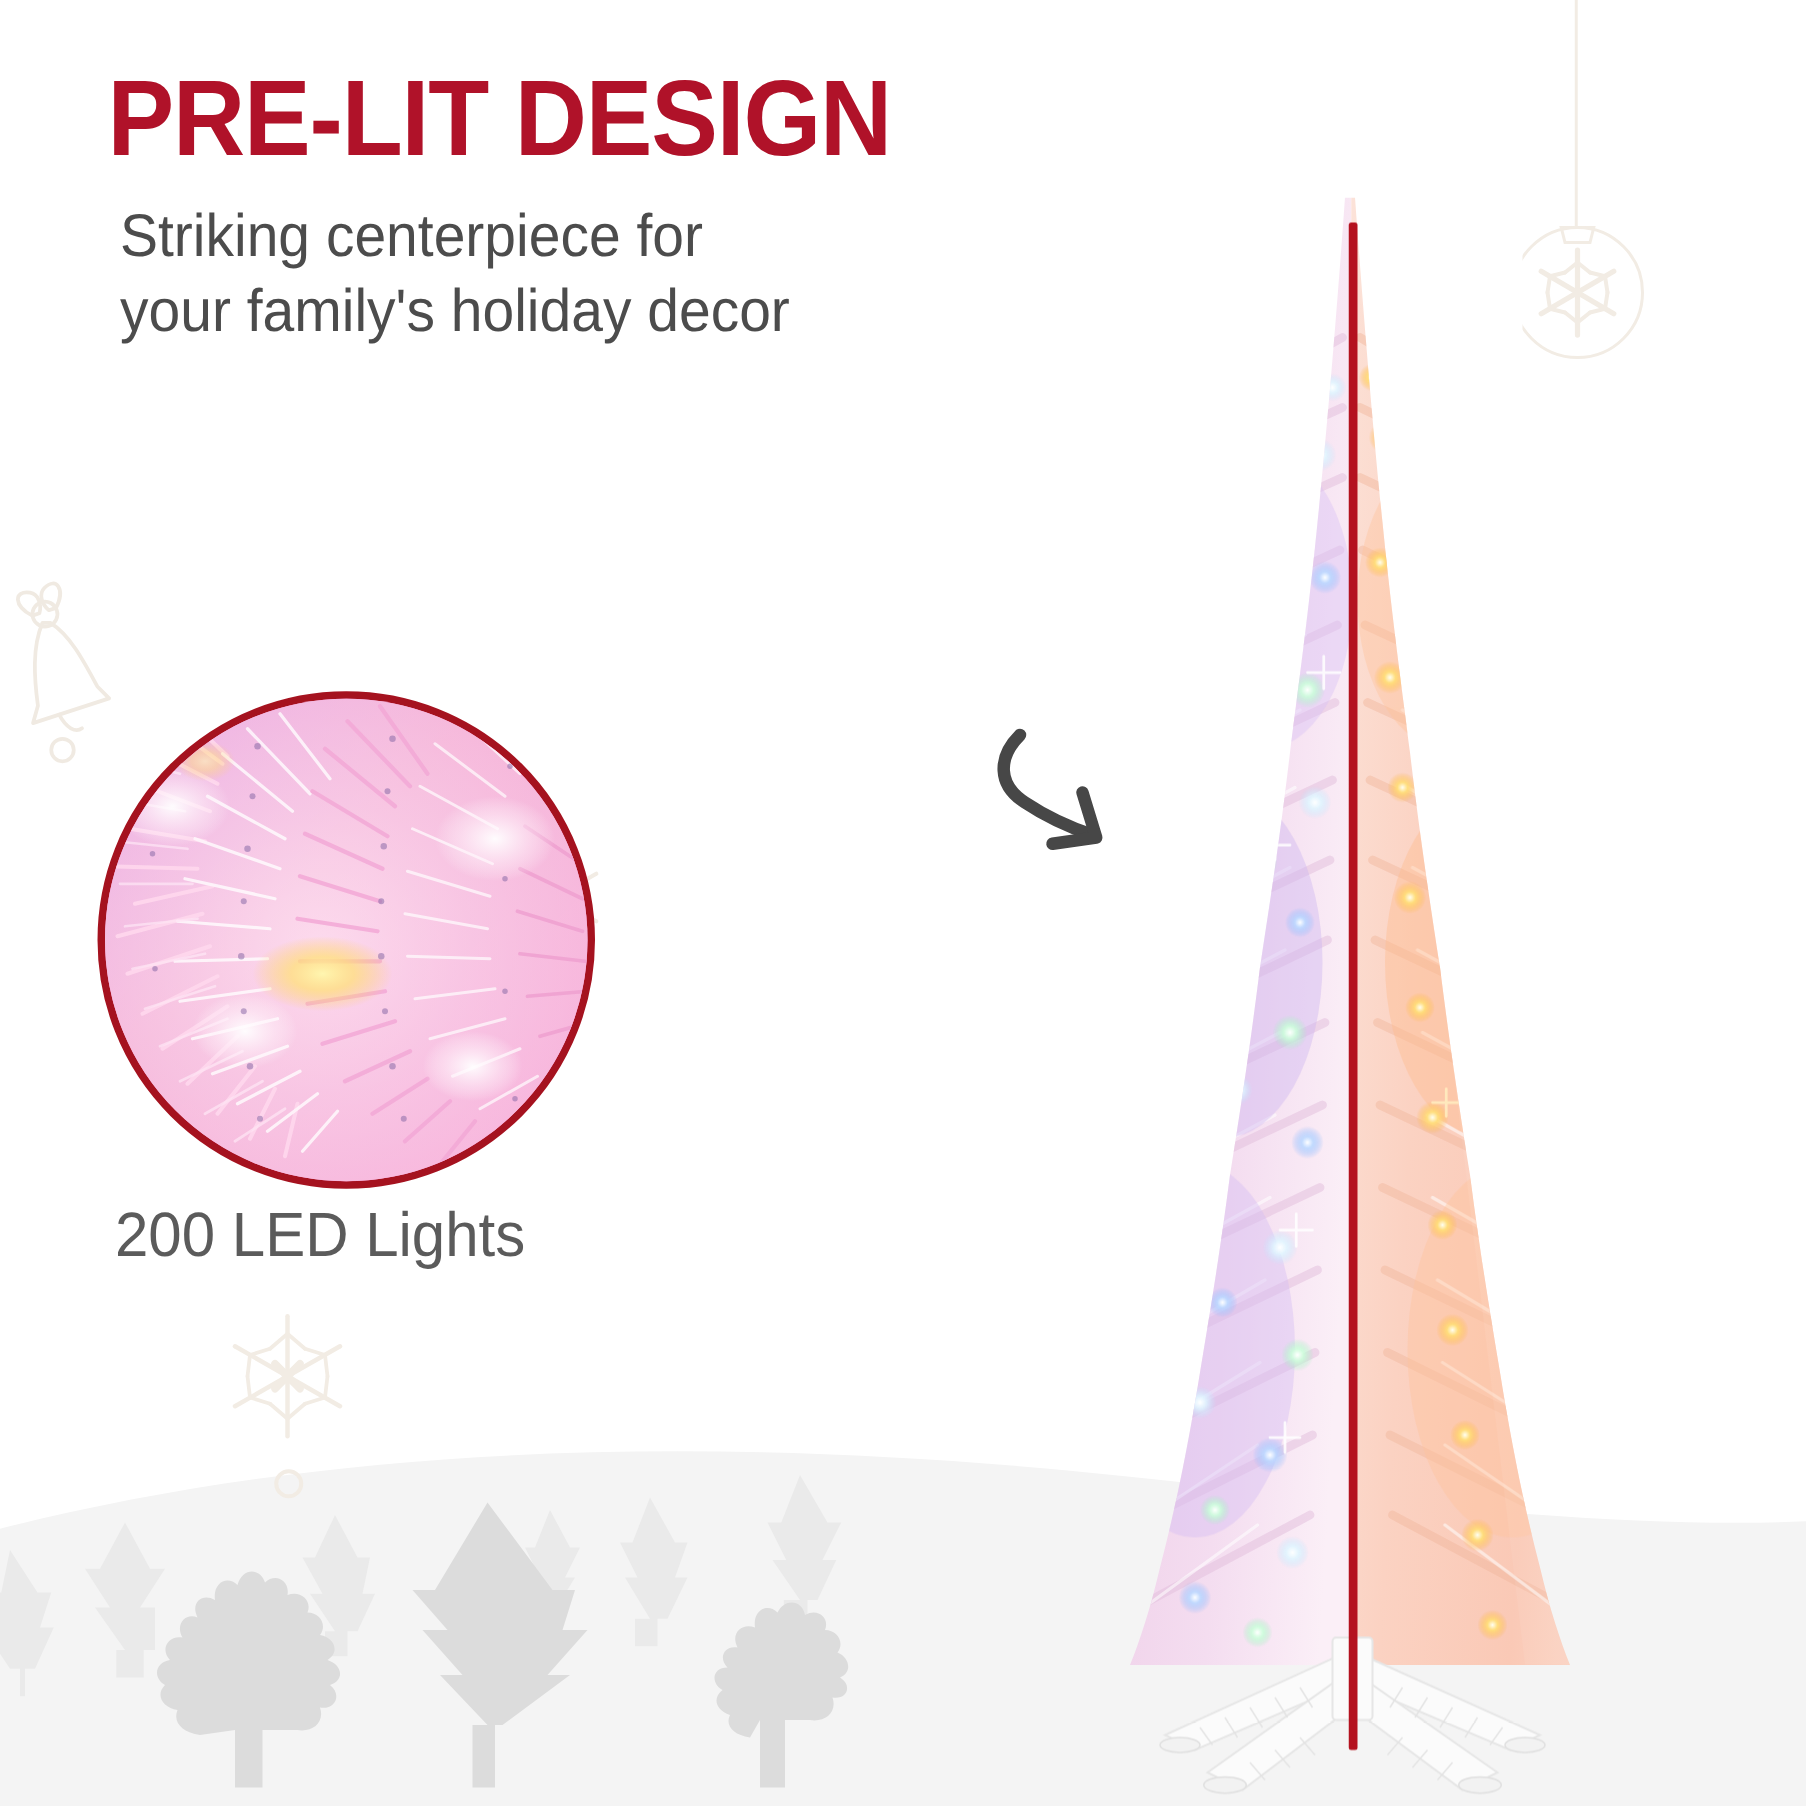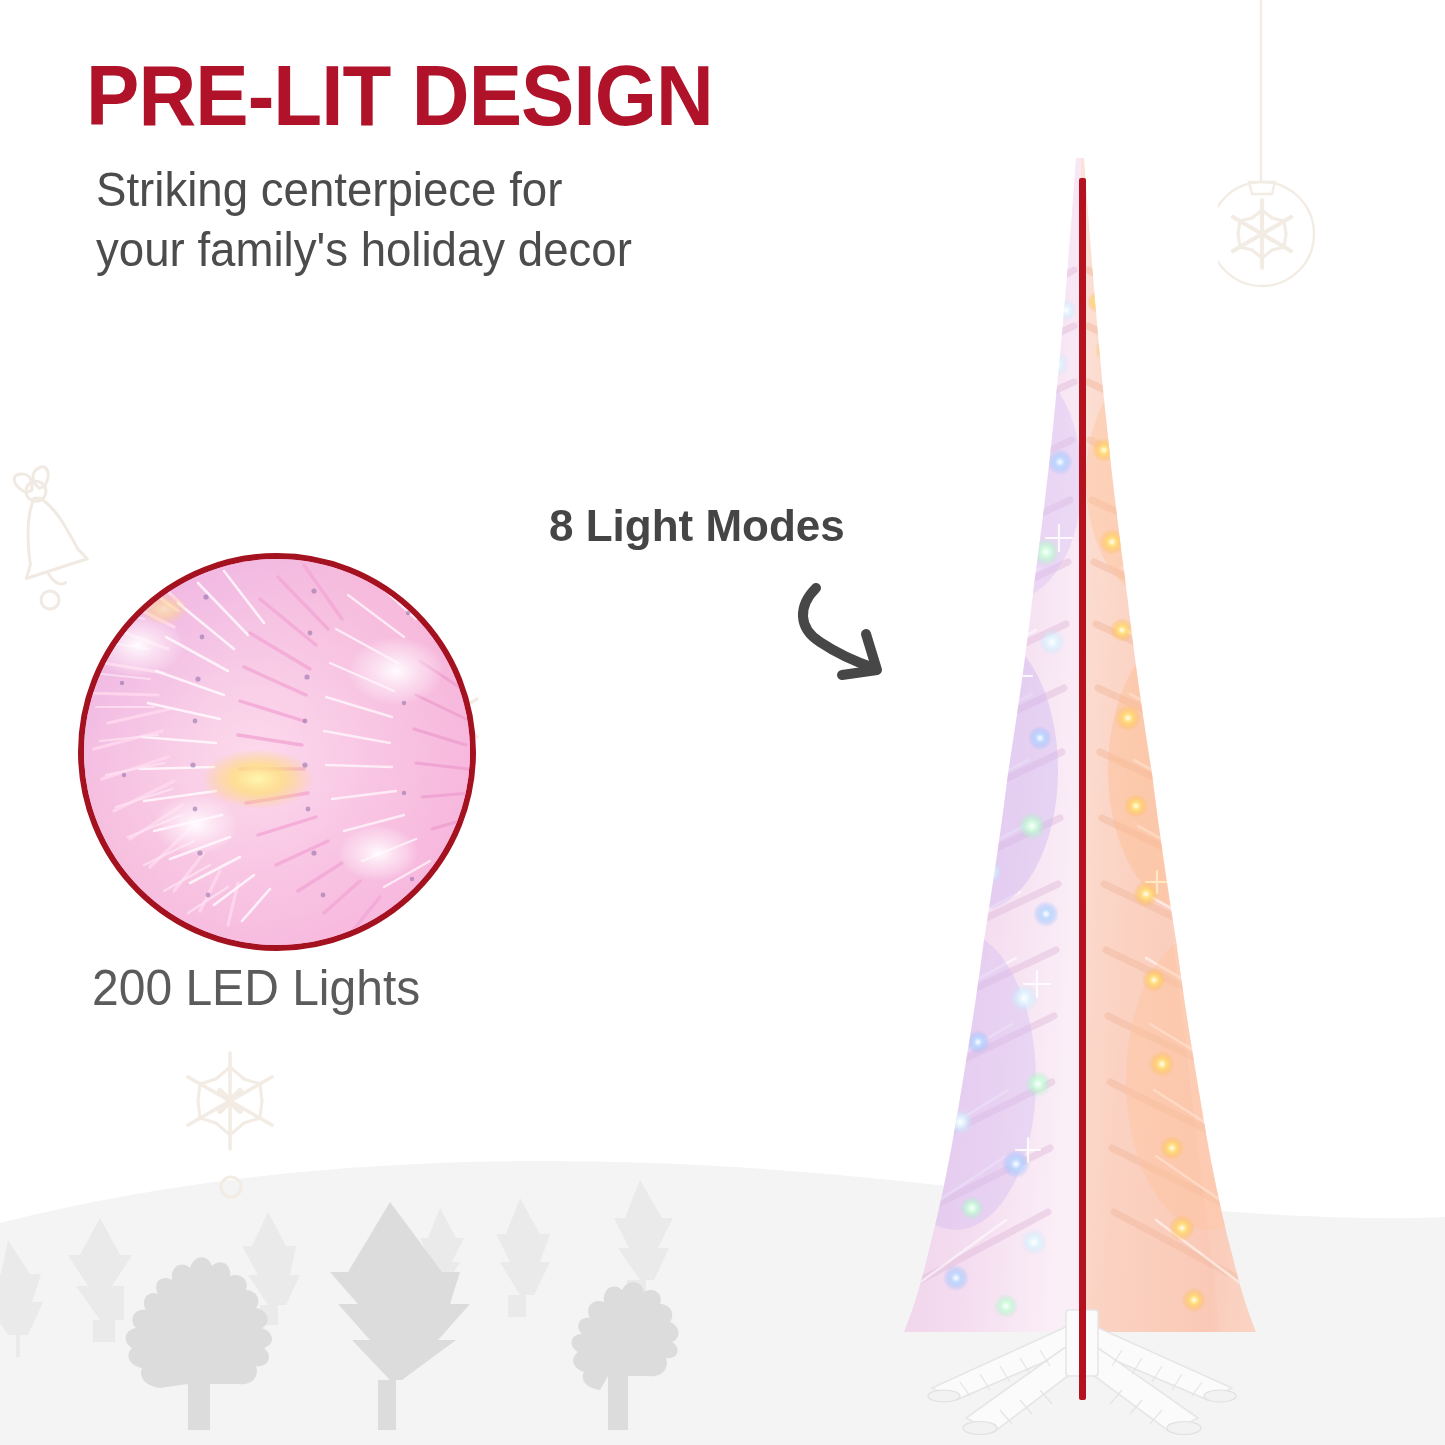--- a/index.html
+++ b/index.html
@@ -202,21 +202,20 @@
       <circle cx="63" cy="142" r="10" stroke="#F2ECE4" fill="none" stroke-width="3.2"></circle>
     </svg>
   </div>
 
   <div class="headline">PRE-LIT DESIGN</div>
   <div class="subtitle">
     <span>Striking centerpiece for</span>
     <span>your family's holiday decor</span>
   </div>
 
-  <div class="modes-label">8 Light Modes</div>
   <div class="arrow">
     <svg width="140" height="120" viewBox="0 0 140 120">
       <g fill="none" stroke="#474747" stroke-width="10" stroke-linecap="round" stroke-linejoin="round">
         <path d="M40 18 C 22 36, 22 58, 44 72 C 62 84, 80 92, 98 98"></path>
         <path d="M90 64 L 101 100 L 66 105"></path>
       </g>
     </svg>
   </div>
 
   <div class="callout">

